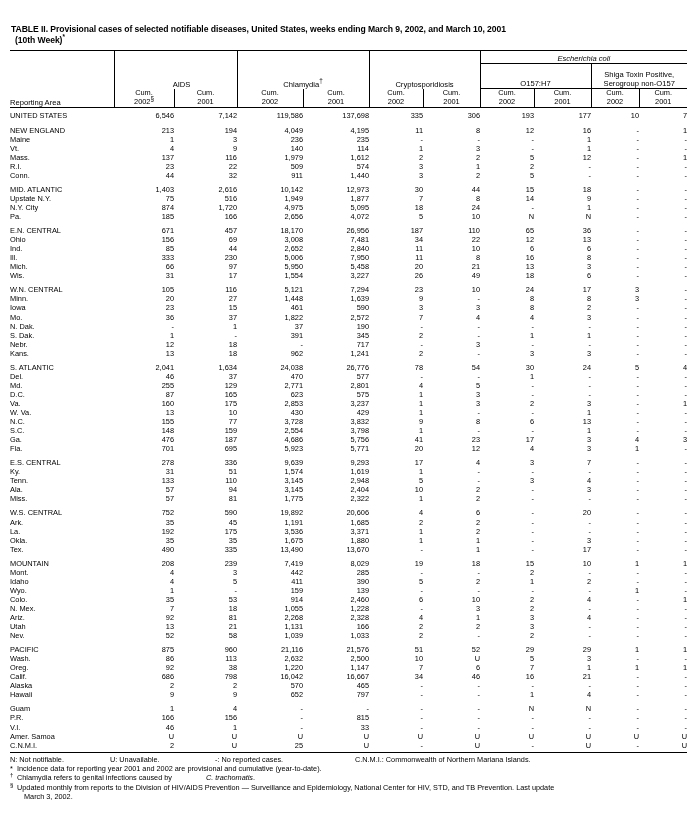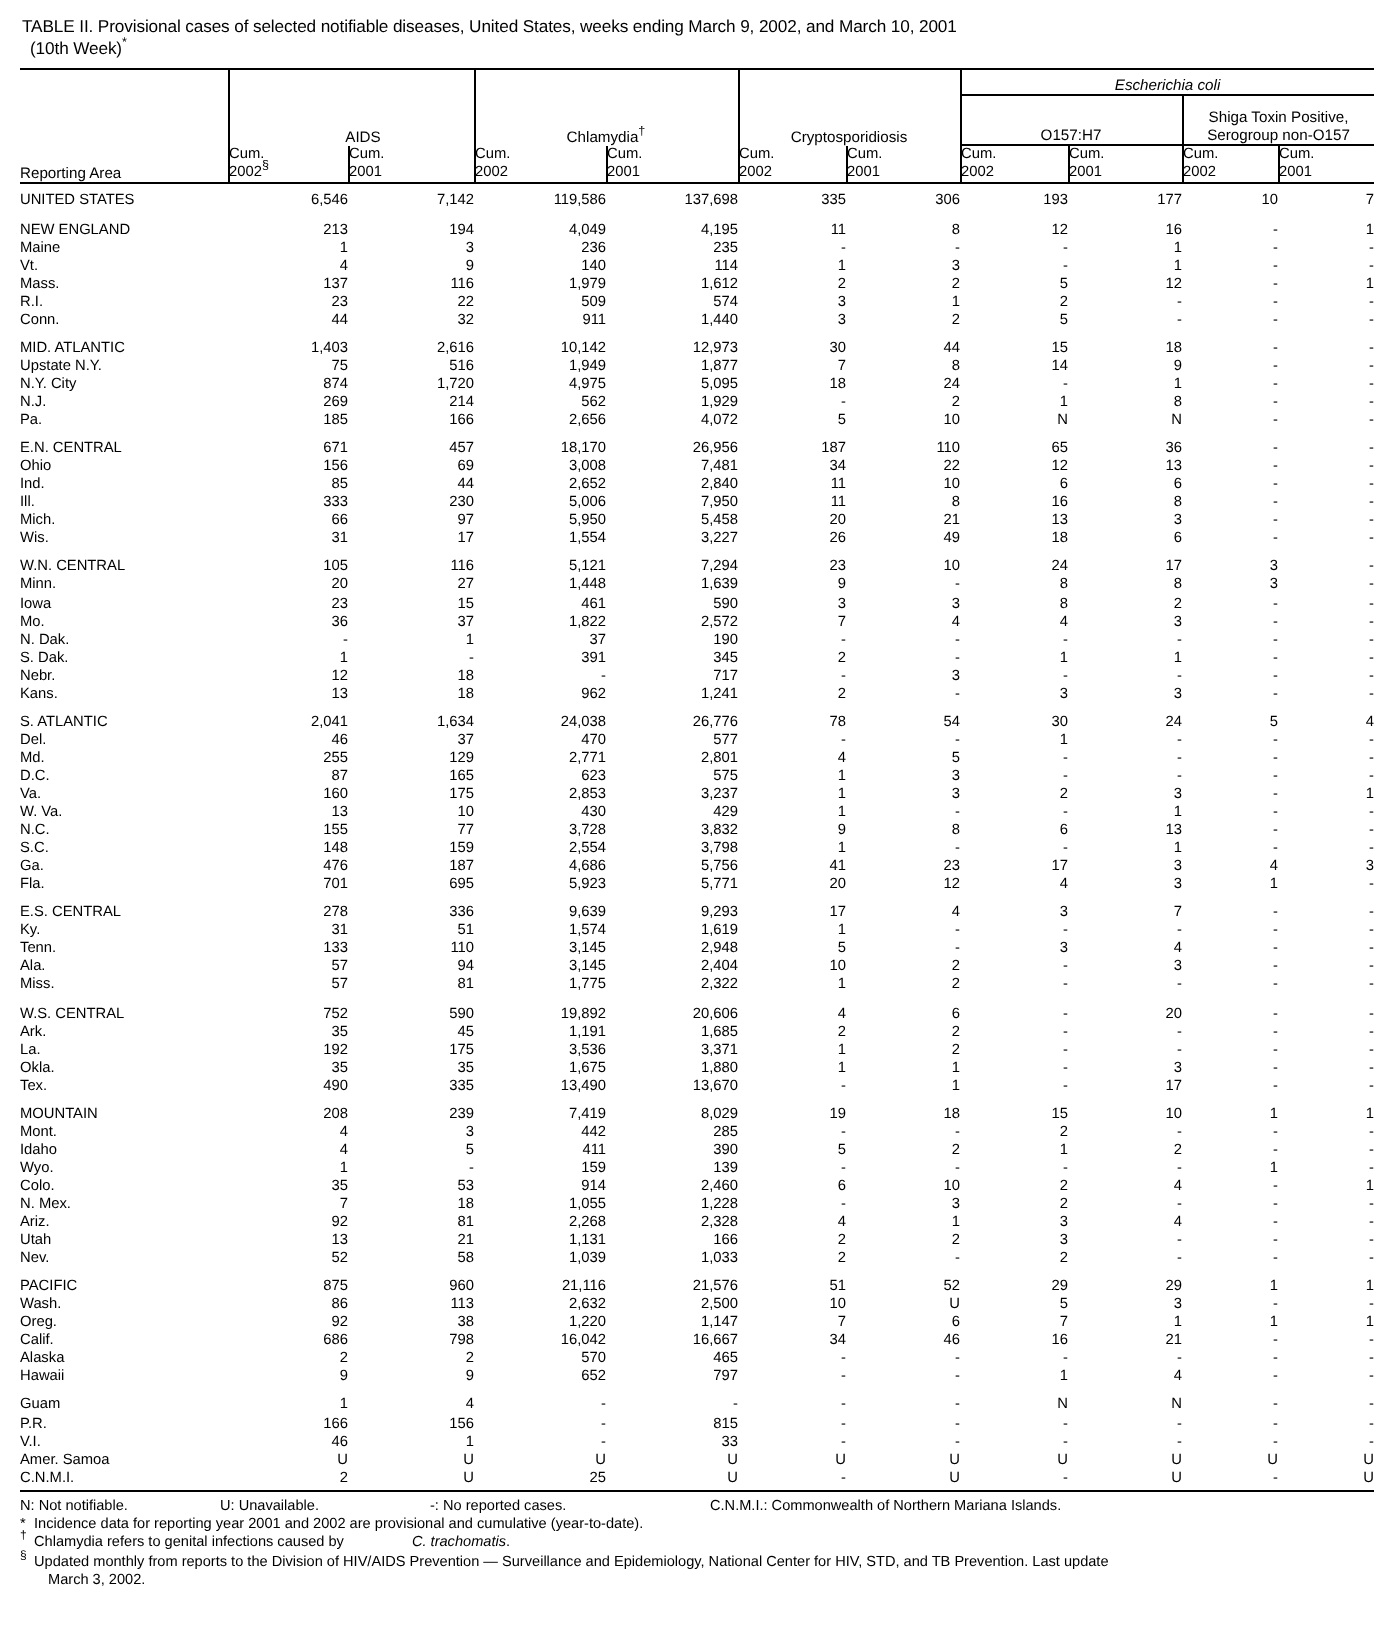--- a/index.html
+++ b/index.html
@@ -16,24 +16,24 @@
   }
   .page {
     position: relative;
     width: 689px;
     height: 821px;
     padding: 6px 6px 0 6px;
   }
   
   .title {
     font-size: 8.6px;
-    font-weight: normal;
+    font-weight: bold;
     line-height: 11.2px;
     letter-spacing: -0.06px;
-    margin: 2px 0 0 5px;
+    margin: 18px 0 0 5px;
   }
   .title .line2 { padding-left: 4px; display: block; }
   .sup { font-size: 6.3px; vertical-align: super; line-height: 0; }
 
   
   table.main {
     border-collapse: collapse;
     width: 677px;
     margin-left: 4px;
     margin-top: 4px;
@@ -49,21 +49,21 @@
 
   
   .hdr-grp {
     text-align: center;
     font-weight: bold;
     font-size: 7.6px;
     vertical-align: bottom;
     padding-bottom: 1px;
   }
   .hdr-sub {
-    text-align: left;
+    text-align: center;
     font-weight: bold;
     font-size: 7.4px;
     line-height: 8.6px;
     padding-bottom: 1.5px;
     padding-top: 1.5px;
   }
   .hdr-area {
     font-weight: bold;
     font-size: 7.6px;
     text-align: left;
@@ -329,33 +329,20 @@
           <td class="num">4,975</td>
           <td class="num">5,095</td>
           <td class="num">18</td>
           <td class="num">24</td>
           <td class="num">-</td>
           <td class="num">1</td>
           <td class="num">-</td>
           <td class="num">-</td>
         </tr>
         <tr>
-          <td class="area">N.J.</td>
-          <td class="num">269</td>
-          <td class="num">214</td>
-          <td class="num">562</td>
-          <td class="num">1,929</td>
-          <td class="num">-</td>
-          <td class="num">2</td>
-          <td class="num">1</td>
-          <td class="num">8</td>
-          <td class="num">-</td>
-          <td class="num">-</td>
-        </tr>
-        <tr>
           <td class="area">Pa.</td>
           <td class="num">185</td>
           <td class="num">166</td>
           <td class="num">2,656</td>
           <td class="num">4,072</td>
           <td class="num">5</td>
           <td class="num">10</td>
           <td class="num">N</td>
           <td class="num">N</td>
           <td class="num">-</td>

